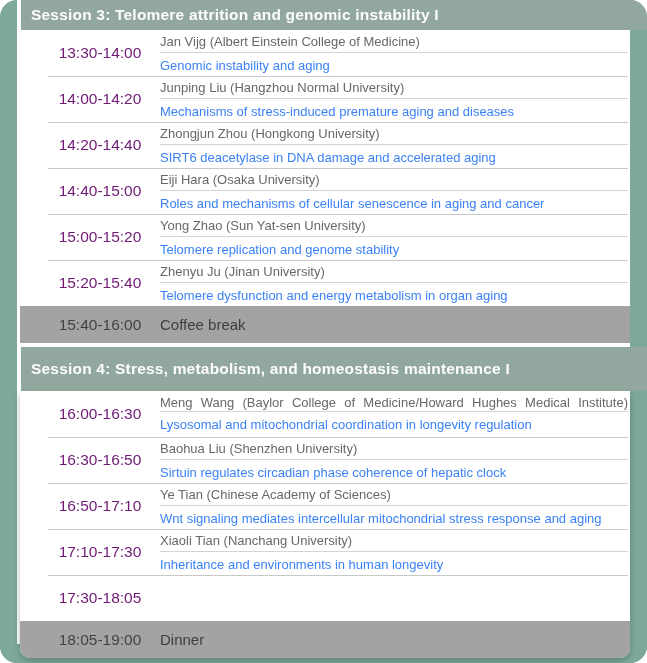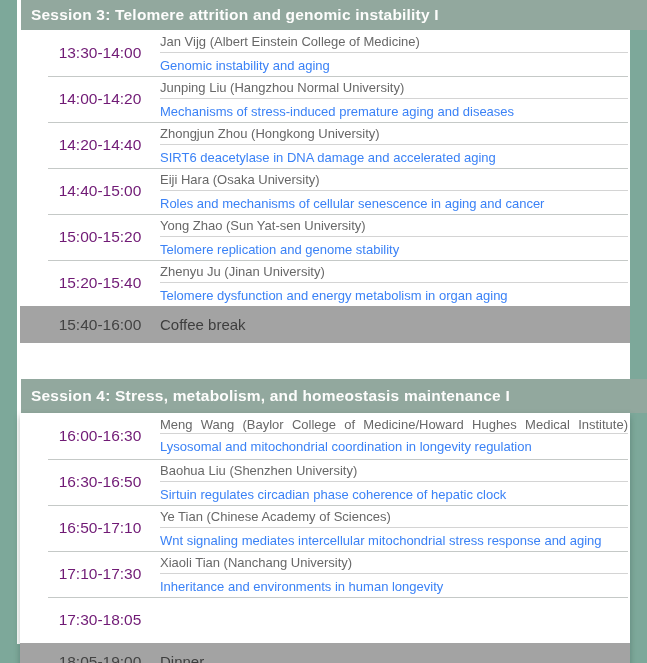--- a/index.html
+++ b/index.html
@@ -6,20 +6,21 @@
   body {
     font-family: "Liberation Sans", sans-serif;
     background: #ffffff;
   }
   .page {
     position: relative;
     width: 647px;
     height: 663px;
     background: #ffffff;
     overflow: hidden;
+    border-radius: 17px;
   }
   
   .frame { position: absolute; background: #7da89a; z-index: 0; }
   .frame-left  { left: 0; top: 0; width: 17px; height: 663px; }
   .frame-right { right: 0; top: 0; width: 17px; height: 663px; }
   .frame-bottom { left: 0; bottom: 0; width: 647px; height: 19px; }
 
   .content { position: relative; z-index: 1; }
 
   
@@ -30,21 +31,21 @@
     color: #fdfdfc;
     font-weight: bold;
     font-size: 15.5px;
     letter-spacing: 0.2px;
     display: flex;
     align-items: center;
     box-sizing: border-box;
     padding-left: 10px;
   }
   .band-s3 { height: 30px; }
-  .band-s4 { height: 34px; margin-top: 32px; }
+  .band-s4 { height: 44px; }
 
   
   .card {
     margin-left: 20px;
     width: 610px;
     background: #ffffff;
     position: relative;
   }
   .card-top { padding-bottom: 4px; }
   .card-bottom {

